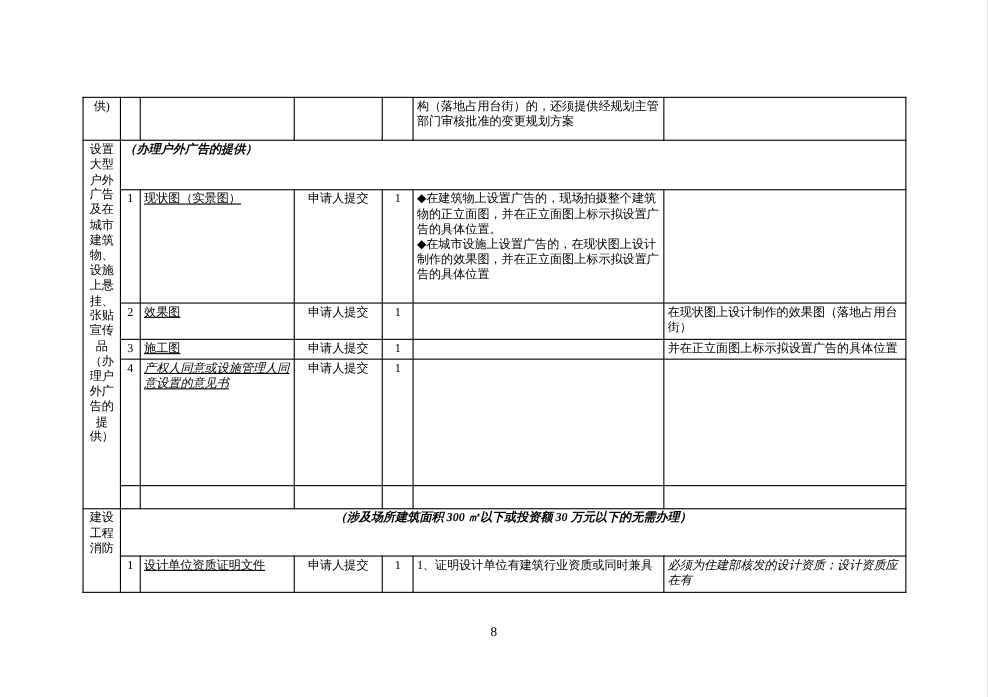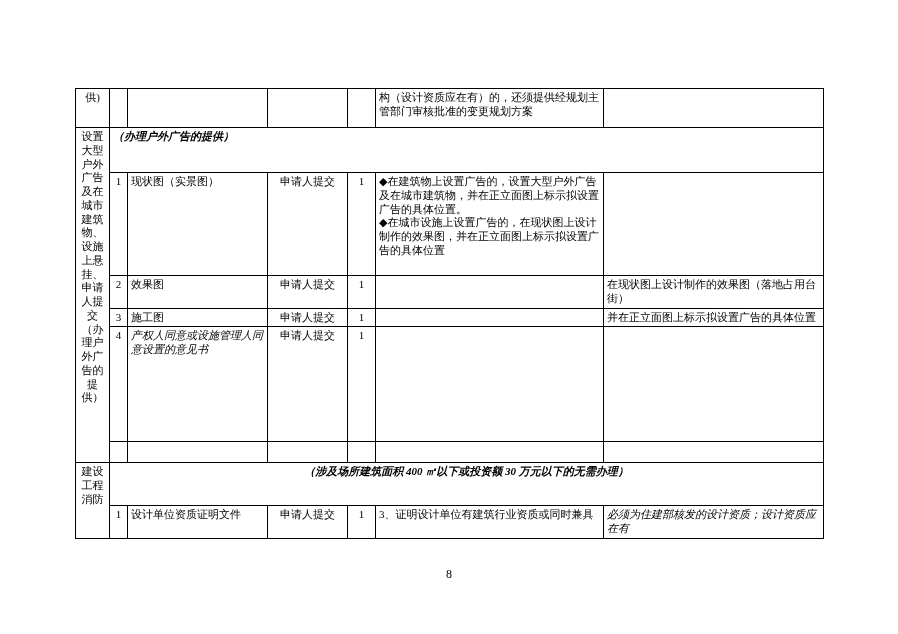--- a/index.html
+++ b/index.html
@@ -42,21 +42,21 @@
   .c-req { width: 228px; }
   .c-note { width: 220px; }
 
   .vert {
     text-align: center;
     line-height: 1.15;
     font-size: 11.5px;
     word-break: break-all;
     padding-top: 3px;
   }
-  .mid { vertical-align: middle; }
+  .mid { vertical-align: middle; text-decoration: underline; }
   .midctr { vertical-align: middle; text-align: center; }
   .banner {
     text-align: left;
     font-weight: bold;
     font-size: 14.5px;
     vertical-align: middle;
     padding: 7px 3px;
     font-style: italic;
   }
   .banner2 {
@@ -100,36 +100,36 @@
         <col class="c-note">
       </colgroup>
       <tbody>
 
         <tr>
           <td class="vert" style="height:34px">供)</td>
           <td></td>
           <td></td>
           <td></td>
           <td></td>
-          <td>构（设计资质应在有）的，还须提供经规划主管部门审核批准的变更规划方案</td>
+          <td>构（落地占用台街）的，还须提供经规划主管部门审核批准的变更规划方案</td>
           <td></td>
         </tr>
 
         <tr>
-          <td class="vert" rowspan="6" style="width:34px">设置大型户外广告及在城市建筑物、设施上悬挂、申请人提交（办理户外广告的提供）</td>
+          <td class="vert" rowspan="6" style="width:34px">设置大型户外广告及在城市建筑物、设施上悬挂、张贴宣传品（办理户外广告的提供）</td>
           <td class="banner" colspan="6" style="height:40px">（办理户外广告的提供）</td>
         </tr>
 
         <tr>
           <td class="midctr">1</td>
           <td class="mid">现状图（实景图）</td>
           <td class="midctr">申请人提交</td>
           <td class="midctr">1</td>
           <td class="bullets" style="height:98px">
-            <p>◆在建筑物上设置广告的，设置大型户外广告及在城市建筑物，并在正立面图上标示拟设置广告的具体位置。</p>
+            <p>◆在建筑物上设置广告的，现场拍摄整个建筑物的正立面图，并在正立面图上标示拟设置广告的具体位置。</p>
             <p>◆在城市设施上设置广告的，在现状图上设计制作的效果图，并在正立面图上标示拟设置广告的具体位置</p>
           </td>
           <td></td>
         </tr>
 
         <tr>
           <td class="midctr">2</td>
           <td class="mid">效果图</td>
           <td class="midctr">申请人提交</td>
           <td class="midctr">1</td>
@@ -159,29 +159,29 @@
           <td style="height:16px"></td>
           <td></td>
           <td></td>
           <td></td>
           <td></td>
           <td></td>
         </tr>
 
         <tr>
           <td class="vert" rowspan="2" style="width:34px">建设工程消防</td>
-          <td class="banner2" colspan="6" style="height:38px">（涉及场所建筑面积 400 ㎡以下或投资额 30 万元以下的无需办理）</td>
+          <td class="banner2" colspan="6" style="height:38px">（涉及场所建筑面积 300 ㎡以下或投资额 30 万元以下的无需办理）</td>
         </tr>
 
         <tr>
           <td class="midctr">1</td>
           <td class="mid">设计单位资质证明文件</td>
           <td class="midctr">申请人提交</td>
           <td class="midctr">1</td>
-          <td style="height:20px">3、证明设计单位有建筑行业资质或同时兼具</td>
+          <td style="height:20px">1、证明设计单位有建筑行业资质或同时兼具</td>
           <td class="nowrap-small">必须为住建部核发的设计资质；设计资质应在有</td>
         </tr>
       </tbody>
     </table>
   </div>
 
   <div id="pagenum">8</div>
 </div>
 
 </body></html>

